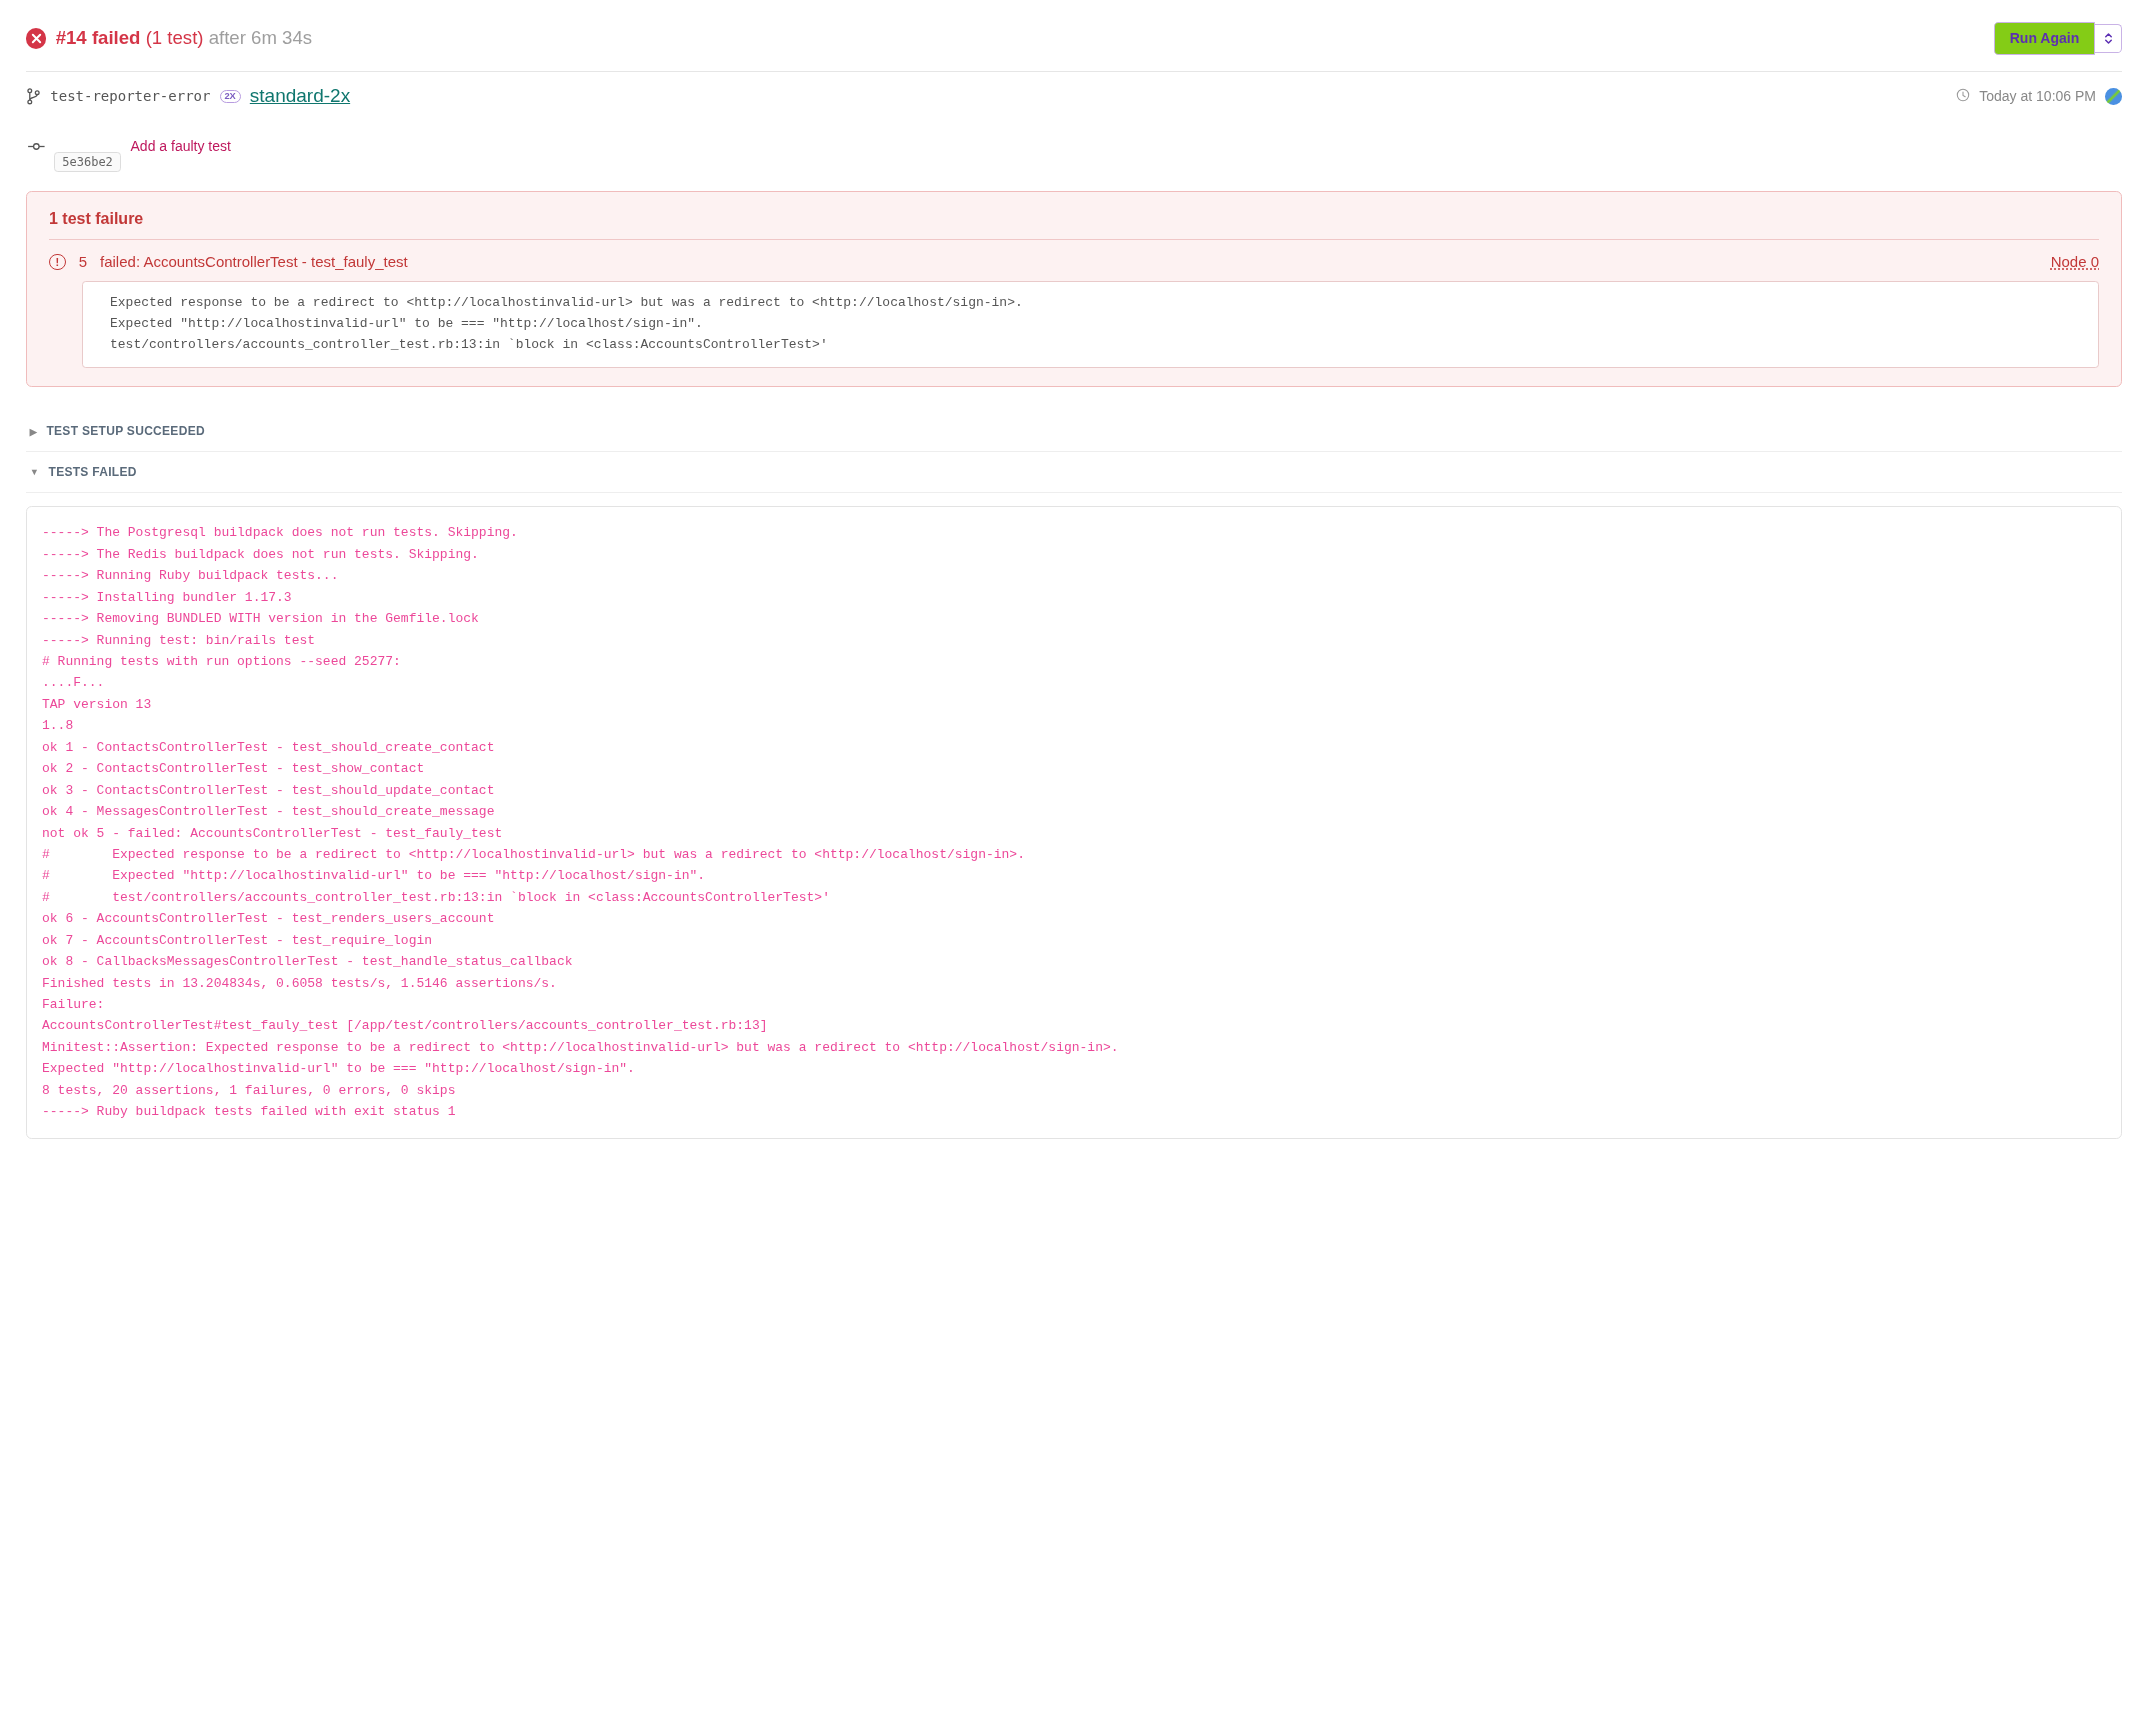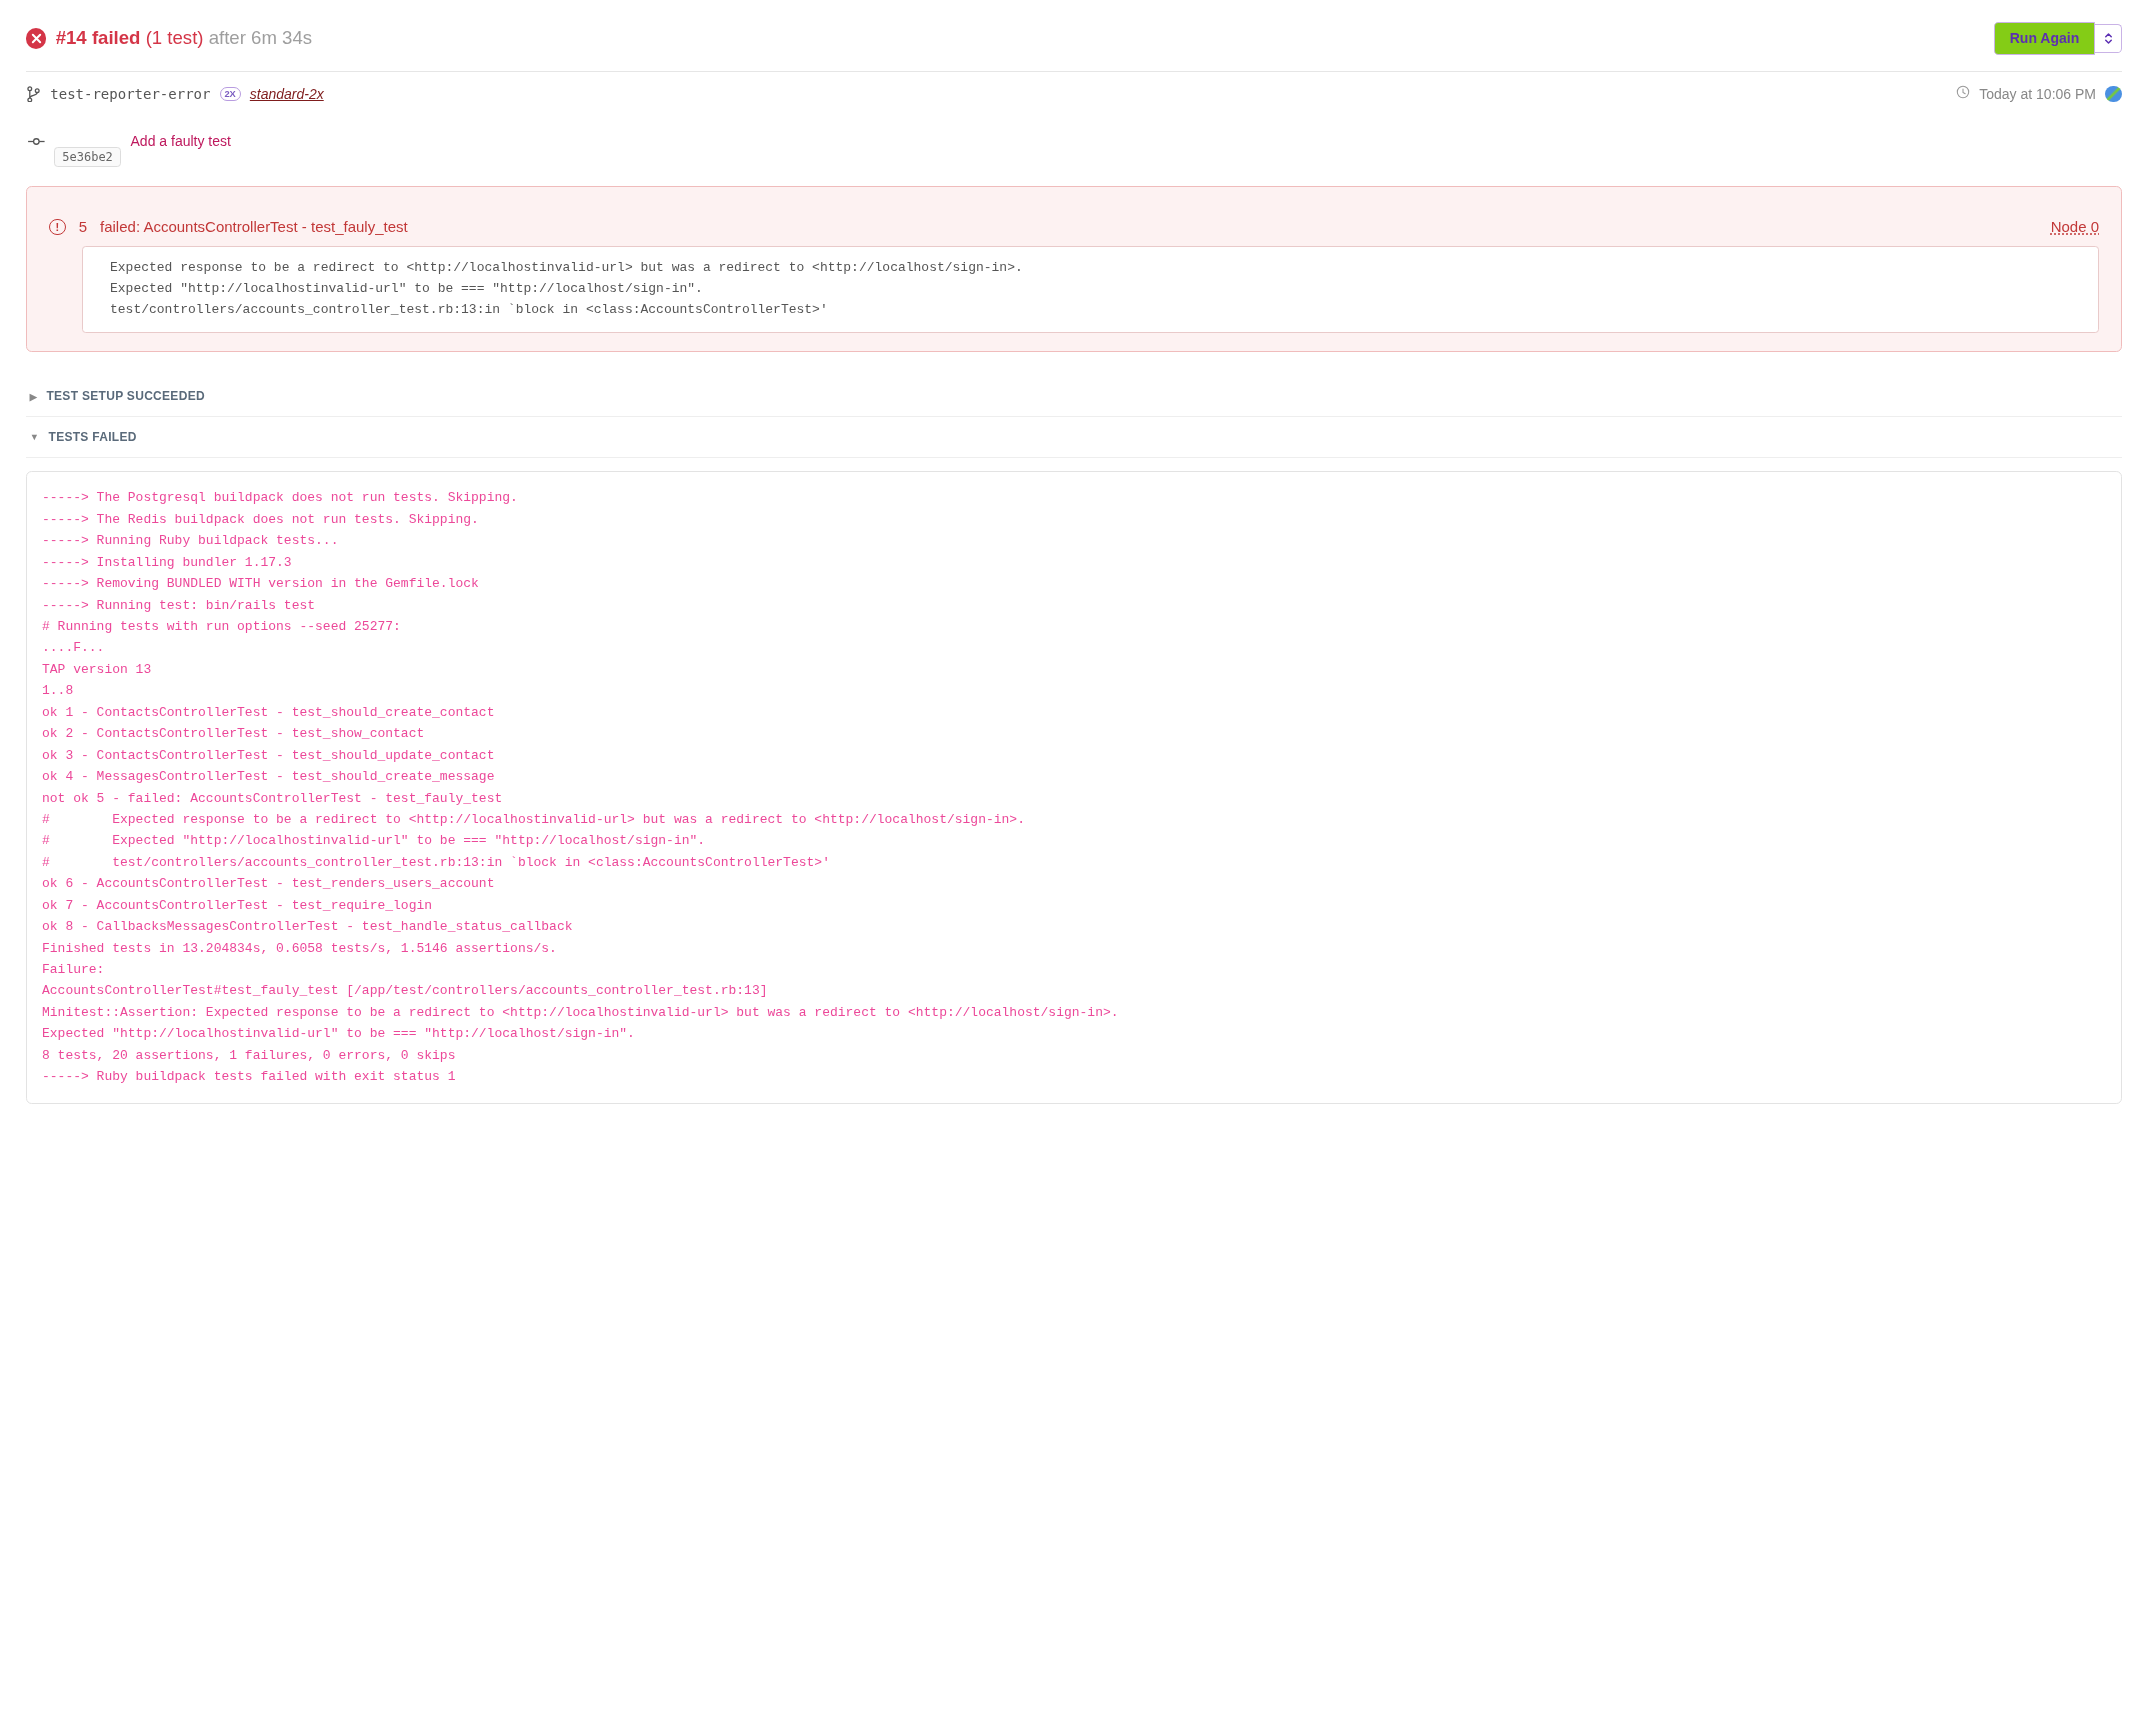--- a/index.html
+++ b/index.html
@@ -54,21 +54,21 @@
   }
   .meta-left { display: flex; align-items: center; gap: 9.3px; }
   .branch-icon { color: #666; display: flex; }
   .branch-name { font-family: "SFMono-Regular", Consolas, monospace; color: #555; font-size: 14px; }
   .pill-2x {
     display: inline-flex; align-items: center; justify-content: center;
     border: 0.9px solid #b89ce0; border-radius: 9.3px;
     font-size: 9.3px; font-weight: 700; color: #7a5bc0;
     padding: 0.9px 3.7px; letter-spacing: 0;
   }
-  .link { color: #7f1d1d; text-decoration: underline; cursor: pointer; font-size: 14px; font-style: italic; }
+  .link { color: #0f766e; text-decoration: underline; cursor: pointer; font-size: 19px; }
   .meta-right { display: flex; align-items: center; gap: 9.3px; color: #888; }
   .clock-icon svg { width: 14px; height: 14px; }
   .globe-icon {
     width: 16.7px; height: 16.7px; border-radius: 50%;
     background: linear-gradient(135deg, #4a90e2 40%, #7ed321 50%, #4a90e2 60%);
   }
   .commit-row { display: flex; align-items: center; gap: 9.3px; padding: 5.6px 0 18.6px 0; }
   .commit-icon { color: #555; display: flex; margin-left: 1.9px;}
   .sha-pill {
     border: 0.9px solid #ddd; border-radius: 3.7px; padding: 1.9px 7.4px;
@@ -182,20 +182,21 @@
         <circle cx="9" cy="6" r="3" fill="none" stroke="#555" stroke-width="1.4"></circle>
         <line x1="0" y1="6" x2="6" y2="6" stroke="#555" stroke-width="1.4"></line>
         <line x1="12" y1="6" x2="18" y2="6" stroke="#555" stroke-width="1.4"></line>
       </svg>
   </span>
   <span class="sha-pill">5e36be2</span>
   <span class="commit-msg">Add a faulty test</span>
 </div>
 
 <div class="failure-card">
+  <div class="failure-title">1 test failure</div>
   <div class="failure-item">
     <div class="failure-item-left">
       <span class="excl-icon">!</span>
       <span class="fail-num">5</span>
       <span class="fail-name">failed: AccountsControllerTest - test_fauly_test</span>
     </div>
     <a class="node-link">Node 0</a>
   </div>
   <div class="code-block">Expected response to be a redirect to &lt;http://localhostinvalid-url&gt; but was a redirect to &lt;http://localhost/sign-in&gt;.
 Expected "http://localhostinvalid-url" to be === "http://localhost/sign-in".

